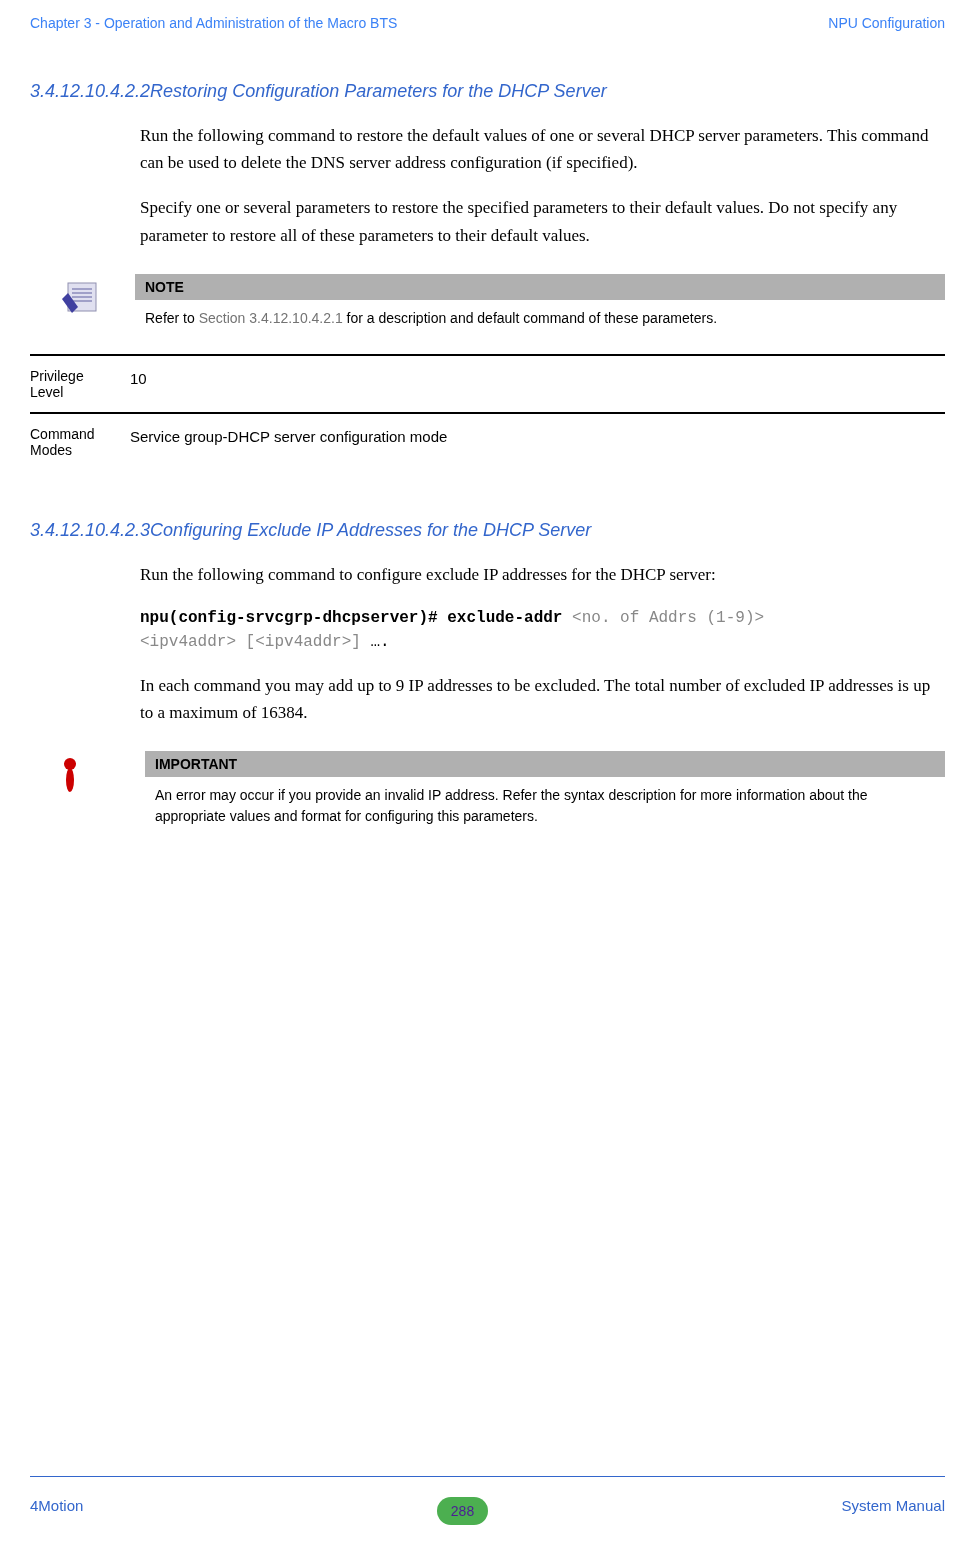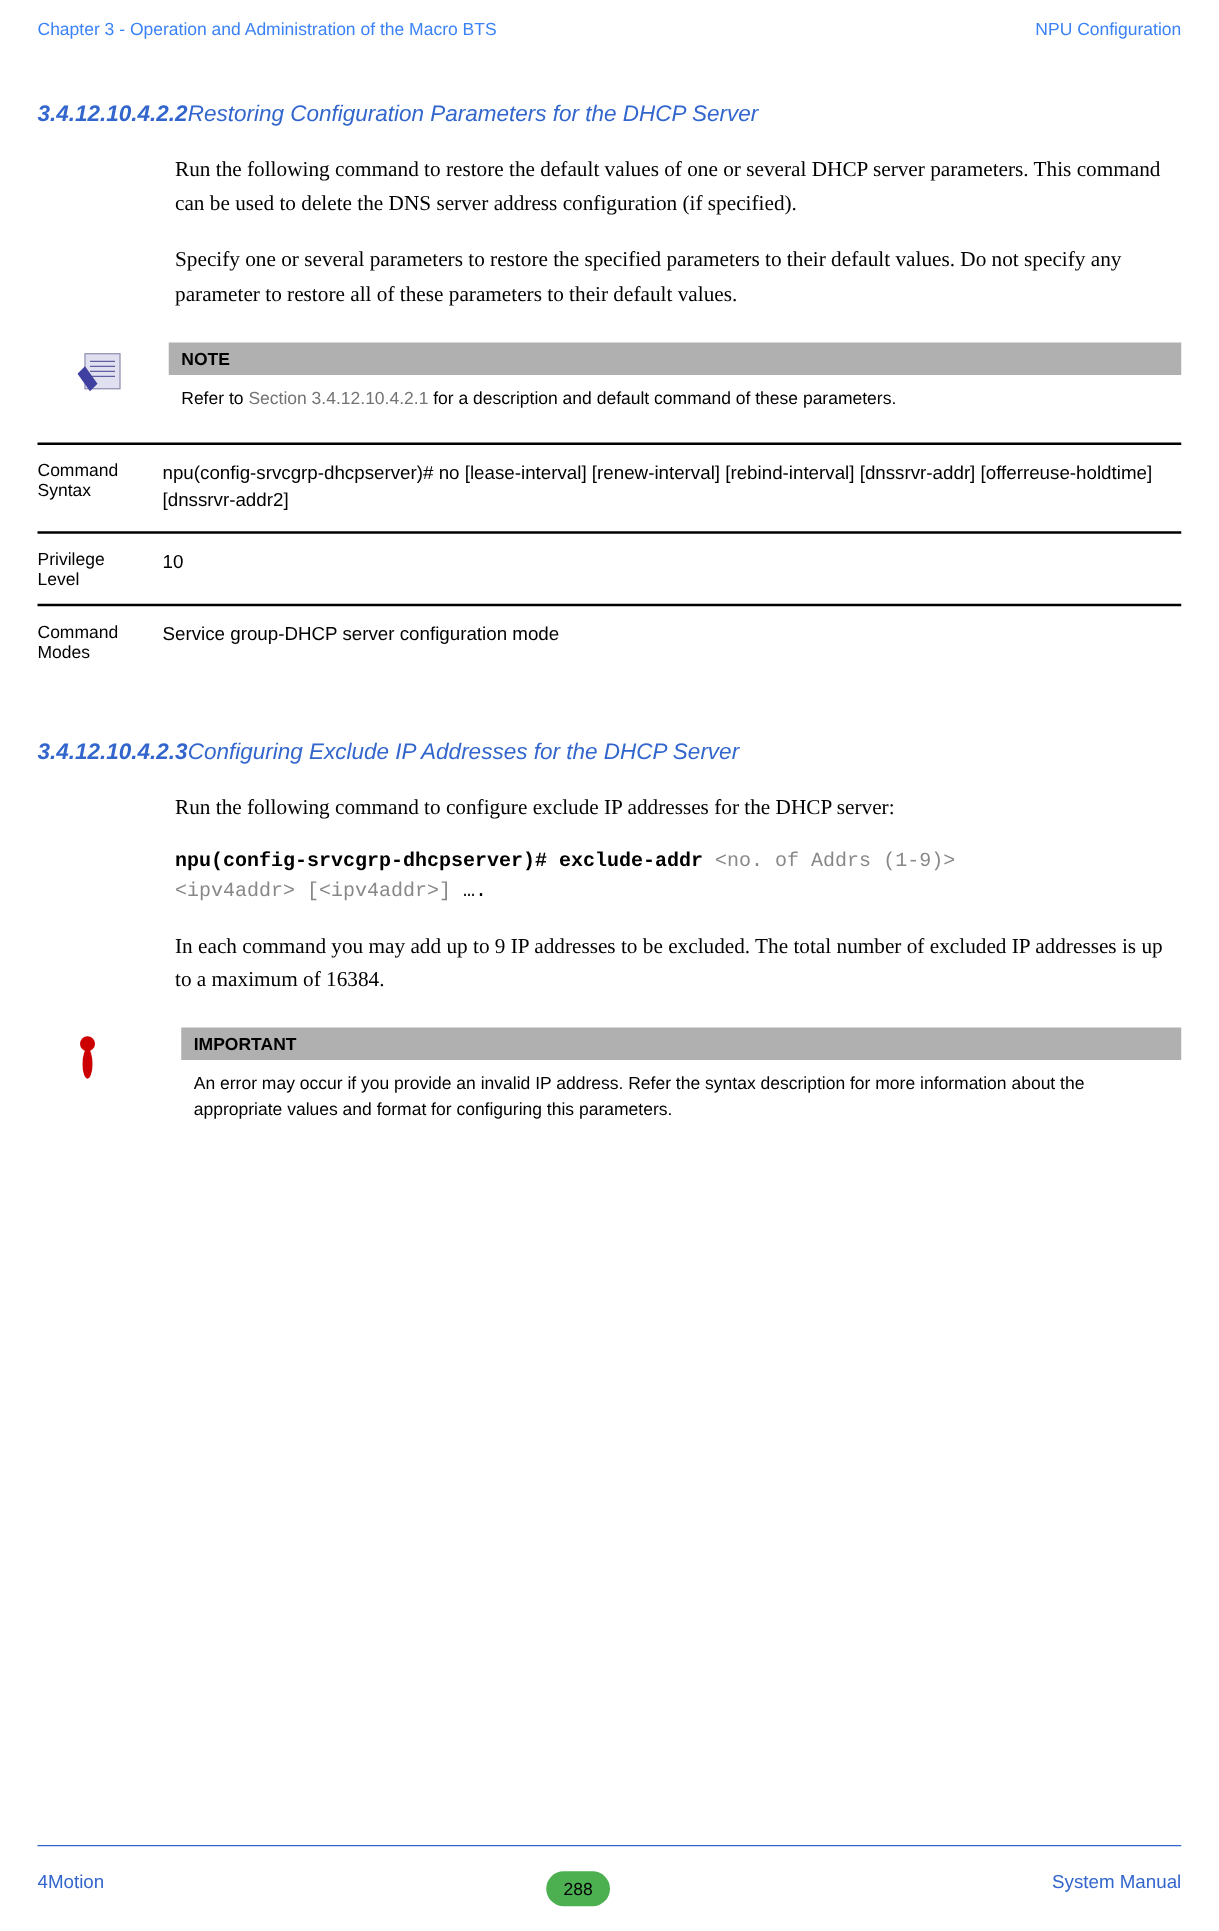--- a/index.html
+++ b/index.html
@@ -28,21 +28,20 @@
     }
     .section-heading {
       color: #3366cc;
       font-style: italic;
       font-size: 18px;
       margin-top: 50px;
       margin-bottom: 20px;
     }
     .section-number {
       display: inline;
-      font-weight: bold;
     }
     .section-title {
       display: inline;
     }
     .body-text {
       font-family: Georgia, 'Times New Roman', serif;
       font-size: 17px;
       margin-left: 110px;
       margin-bottom: 18px;
       line-height: 1.6;
@@ -149,21 +148,21 @@
     .footer-left {
       color: #3366cc;
       font-size: 15px;
     }
     .footer-right {
       color: #3366cc;
       font-size: 15px;
     }
     .page-number {
       background: #4caf50;
-      color: #000000;
+      color: #4c1d95;
       padding: 6px 14px;
       border-radius: 14px;
       font-size: 14px;
     }
     .gray-code {
       color: #888;
     }
   </style>
 </head>
 <body>
@@ -196,24 +195,20 @@
     <div class="note-content">
       <div class="note-header">NOTE</div>
       <div class="note-body">
         <span>Refer to </span><span class="link">Section 3.4.12.10.4.2.1</span><span> for a description and default command of these parameters.</span>
       </div>
     </div>
   </div>
 
   <div class="cmd-table">
     <div class="cmd-row">
-      <div class="cmd-label">Command Syntax</div>
-      <div class="cmd-value">npu(config-srvcgrp-dhcpserver)# no [lease-interval] [renew-interval] [rebind-interval] [dnssrvr-addr] [offerreuse-holdtime] [dnssrvr-addr2]</div>
-    </div>
-    <div class="cmd-row">
       <div class="cmd-label">Privilege Level</div>
       <div class="cmd-value">10</div>
     </div>
     <div class="cmd-row">
       <div class="cmd-label">Command Modes</div>
       <div class="cmd-value">Service group-DHCP server configuration mode</div>
     </div>
   </div>
 
   <div class="section-heading">

